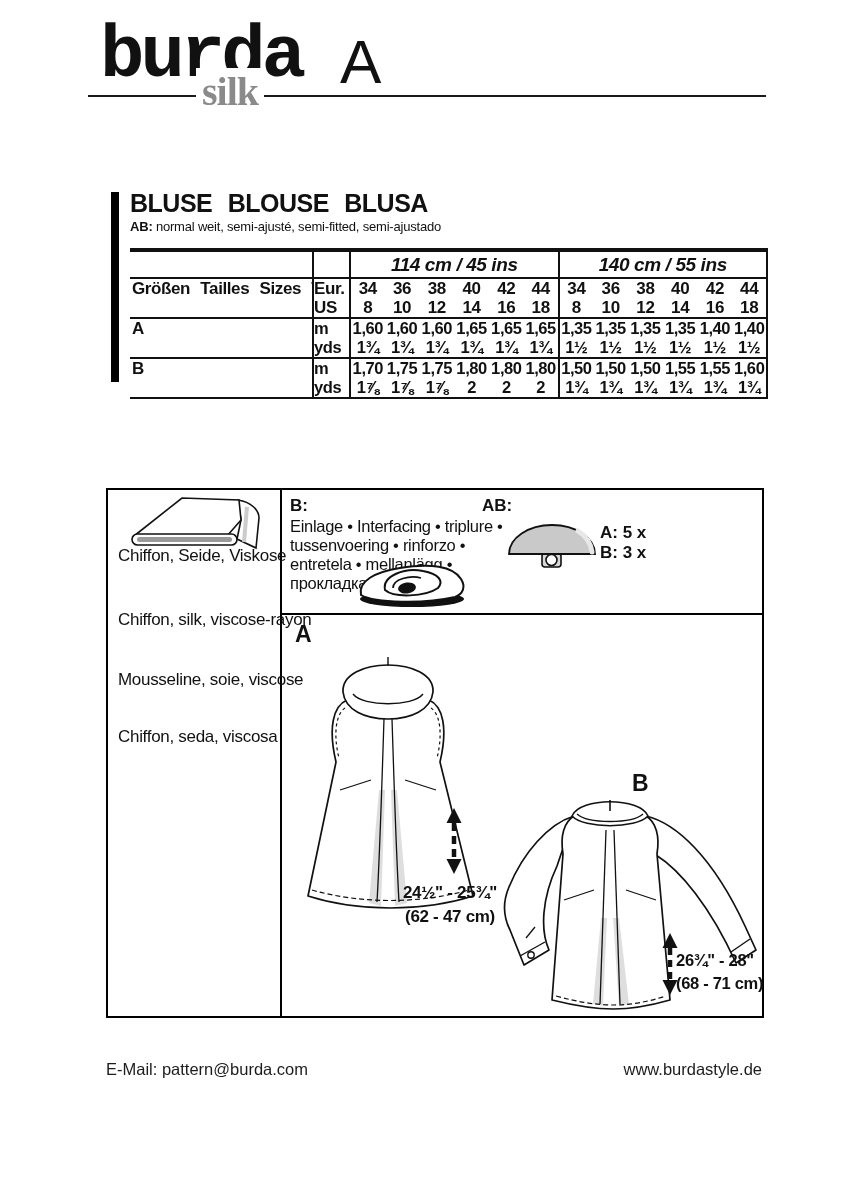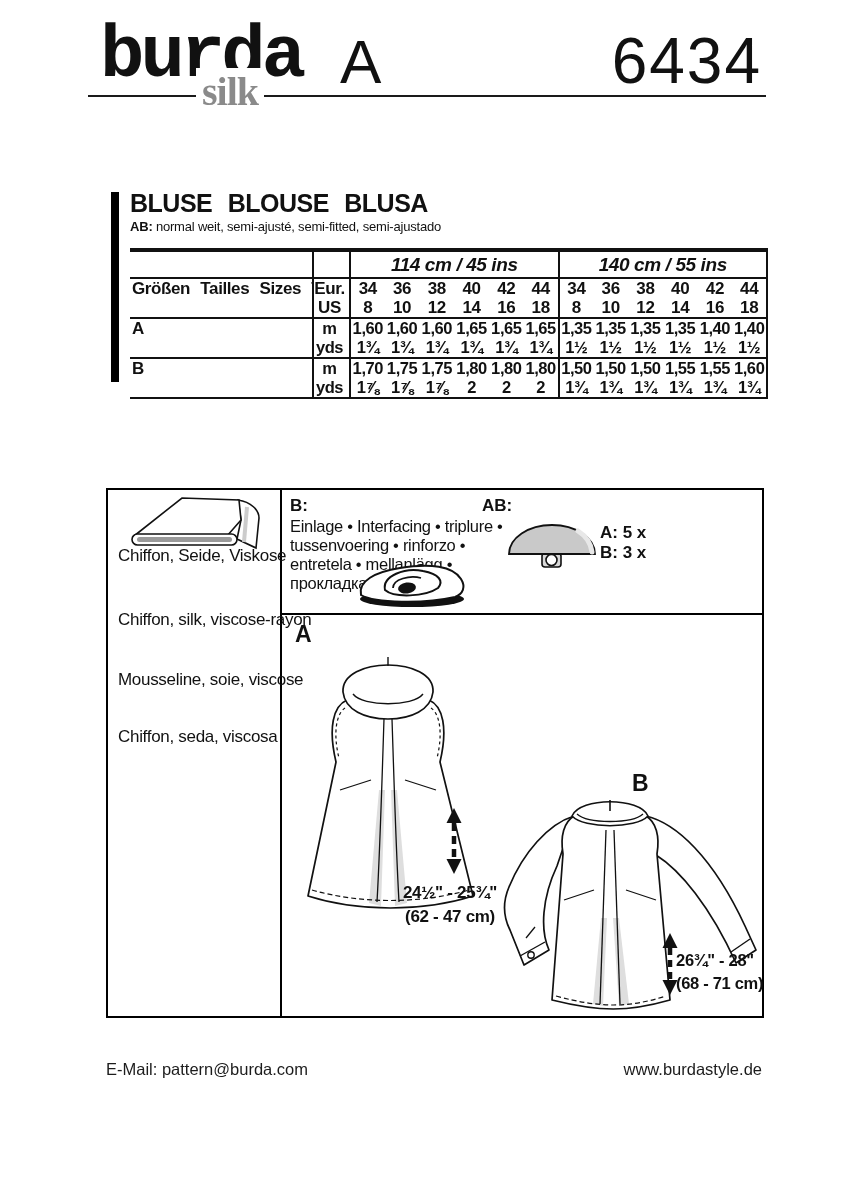--- a/index.html
+++ b/index.html
@@ -25,21 +25,21 @@
 
   
   .tbl-wrap{position:absolute;left:130px;top:248px;}
   table.tbl{border-collapse:collapse;table-layout:fixed;width:637px;
             border-top:4px solid #111;font-weight:bold;}
   .tbl td{padding:0;margin:0;text-align:center;font-size:16.5px;height:19px;line-height:19px;
           letter-spacing:-0.4px;white-space:nowrap;overflow:hidden;}
   .tbl tr.hdr1 td{height:25px;line-height:25px;font-size:19px;border-bottom:2px solid #111;font-style:italic;}
   .tbl td.lbl{text-align:left;padding-left:2px;vertical-align:top;font-size:17px;}
   .tbl td.lbl.names{word-spacing:6px;}
-  .tbl td.unit{text-align:center;padding-right:4px;border-left:2px solid #111;border-right:2px solid #111;}
+  .tbl td.unit{text-align:left;padding-right:4px;border-left:2px solid #111;border-right:2px solid #111;}
   .tbl td.g2{border-left:2px solid #111;}
   .tbl td.last{border-right:2px solid #111;}
   .tbl tr.us td{border-bottom:2px solid #111;}
   .tbl td.span-us{border-bottom:2px solid #111;}
   .tbl tr.ayds td{border-bottom:2px solid #111;}
   .tbl td.span-a{border-bottom:2px solid #111;}
   .tbl tr.byds td{border-bottom:2px solid #111;}
   .tbl td.span-b{border-bottom:2px solid #111;}
   .tbl tr.szrow td{font-size:17px;}
 
@@ -77,21 +77,20 @@
 </style>
 </head>
 <body>
 
 <div class="page">
 
   <div class="brand">burda</div>
   <div class="header-rule"></div>
   <div class="brand-sub">silk</div>
   <div class="view-letter">A</div>
-  <div class="pattern-number">6434</div>
 
   <div class="title-bar"></div>
   <div class="title-main">BLUSE BLOUSE BLUSA</div>
   <div class="title-fit"><b>AB:</b><span> normal weit, semi-ajusté, semi-fitted, semi-ajustado</span></div>
 
   <div class="tbl-wrap">
     <table class="tbl">
       <colgroup>
         <col style="width:183px">
           <col style="width:37px">

